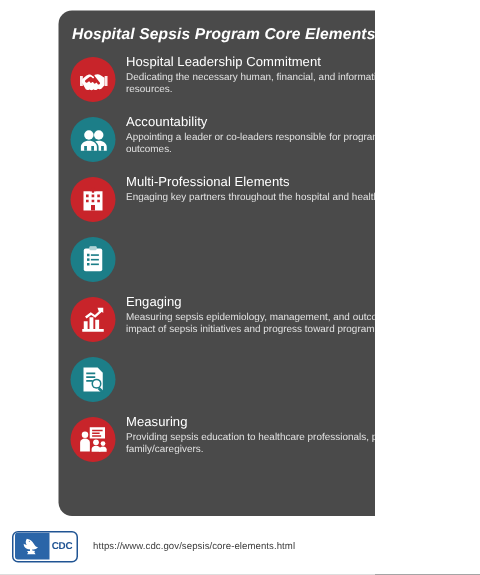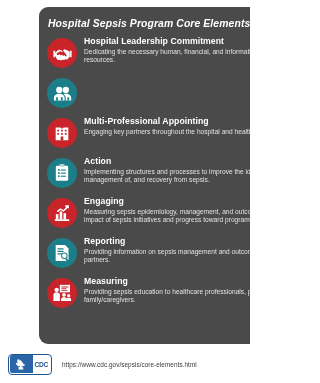--- a/index.html
+++ b/index.html
@@ -75,21 +75,21 @@
     display: block;
   }
   .element-text {
     flex: 1 1 auto;
     min-width: 0;
     padding-top: 1px;
   }
   .element-heading {
     color: #ffffff;
     font-size: 8.7px;
-    font-weight: bold;
+    font-weight: normal;
     line-height: 1.18;
     margin: 0 0 1px 0;
     letter-spacing: 0.05px;
   }
   .element-desc {
     color: #e2e2e2;
     font-size: 6.6px;
     line-height: 1.32;
     margin: 0;
     letter-spacing: 0.02px;
@@ -169,54 +169,54 @@
       <li class="element-row">
         <span class="element-icon teal">
           <svg width="21" height="21" viewBox="0 0 24 24" aria-hidden="true">
             <circle cx="8.3" cy="8" r="3.6" fill="#ffffff"></circle>
             <circle cx="15.8" cy="8" r="3.6" fill="#ffffff"></circle>
             <path fill="#ffffff" d="M8.3 12.4c-3.4 0-6.1 2-6.1 4.6v3h12.2v-3c0-2.6-2.7-4.6-6.1-4.6z"></path>
             <path fill="#ffffff" d="M15.8 12.4c-1 0-1.9.2-2.7.5 1.6 1.1 2.6 2.6 2.6 4.1v3h6.2v-3c0-2.6-2.7-4.6-6.1-4.6z"></path>
             <path fill="#1c7e88" d="M4.7 16.3h2.1v3.7H4.7zM10.1 16.3h2.1v3.7h-2.1zM17.6 16.3h2.1v3.7h-2.1z"></path>
           </svg>
         </span>
+        <div class="element-text">
+          <p class="element-heading">Accountability</p>
+          <p class="element-desc">Appointing a leader or co-leaders responsible for program goals and outcomes.</p>
+        </div>
       </li>
 
       <li class="element-row">
         <span class="element-icon">
           <svg width="20" height="20" viewBox="0 0 24 24" aria-hidden="true">
             <path fill="#ffffff" d="M4.4 5.4h15.2v15.4H4.4z"></path>
             <path fill="#c8242a" d="M11.1 2.2h1.8v1.3h1.3v1.8h-1.3v1.3h-1.8V5.3H9.8V3.5h1.3z"></path>
             <path fill="#c8242a" d="M6.4 8h2.1v2.1H6.4zM10.9 8H13v2.1h-2.1zM15.4 8h2.1v2.1h-2.1zM6.4 12.1h2.1v2.1H6.4zM10.9 12.1H13v2.1h-2.1zM15.4 12.1h2.1v2.1h-2.1zM10.4 16.3h3.2v4.5h-3.2z"></path>
           </svg>
         </span>
         <div class="element-text">
-          <p class="element-heading">Multi-Professional Appointing</p>
+          <p class="element-heading">Multi-Professional Elements</p>
           <p class="element-desc">Engaging key partners throughout the hospital and healthcare system.</p>
         </div>
       </li>
 
       <li class="element-row">
         <span class="element-icon teal">
           <svg width="20" height="20" viewBox="0 0 24 24" aria-hidden="true">
             <rect x="4.6" y="3.2" width="14.8" height="18.2" rx="1.6" fill="#ffffff"></rect>
             <rect x="9.1" y="1.3" width="5.8" height="3.3" rx="1" fill="#ffffff"></rect>
             <rect x="9.1" y="1.3" width="5.8" height="3.3" rx="1" fill="#1c7e88" opacity="0.35"></rect>
             <rect x="7.2" y="7.4" width="2" height="2" fill="#1c7e88"></rect>
             <rect x="10.3" y="7.8" width="6.4" height="1.3" fill="#1c7e88"></rect>
             <rect x="7.2" y="11.1" width="2" height="2" fill="#1c7e88"></rect>
             <rect x="10.3" y="11.5" width="6.4" height="1.3" fill="#1c7e88"></rect>
             <rect x="7.2" y="14.8" width="2" height="2" fill="#1c7e88"></rect>
             <rect x="10.3" y="15.2" width="6.4" height="1.3" fill="#1c7e88"></rect>
           </svg>
         </span>
-        <div class="element-text">
-          <p class="element-heading">Action</p>
-          <p class="element-desc">Implementing structures and processes to improve the identification of, management of, and recovery from sepsis.</p>
-        </div>
       </li>
 
       <li class="element-row">
         <span class="element-icon">
           <svg width="20" height="20" viewBox="0 0 24 24" aria-hidden="true">
             <path fill="#ffffff" d="M3.4 19.6h17.2v2.1H3.4z"></path>
             <rect x="4.6" y="13.4" width="3.1" height="6.2" fill="#ffffff"></rect>
             <rect x="9.2" y="10.2" width="3.1" height="9.4" fill="#ffffff"></rect>
             <rect x="13.8" y="12.2" width="3.1" height="7.4" fill="#ffffff"></rect>
             <path fill="#ffffff" d="M5.6 9.6l4.6-3.4 3.3 2.1 4.8-4.4 1.2 1.4-5.7 5.2-3.3-2.1-3.6 2.7z"></path>
@@ -232,24 +232,20 @@
       <li class="element-row">
         <span class="element-icon teal">
           <svg width="20" height="20" viewBox="0 0 24 24" aria-hidden="true">
             <path fill="#ffffff" d="M4.4 2.4h11.3l4.1 4.1v15.1H4.4z"></path>
             <path fill="#1c7e88" d="M6.6 6.4h7.2v1.4H6.6zM6.6 9.4h7.2v1.4H6.6zM6.6 12.4h5.2v1.4H6.6z"></path>
             <circle cx="14.8" cy="15.3" r="4" fill="#1c7e88"></circle>
             <circle cx="14.8" cy="15.3" r="2.8" fill="#ffffff"></circle>
             <path fill="#1c7e88" d="M17.3 18l3.4 3.4-1.6 1.6-3.4-3.4z"></path>
           </svg>
         </span>
-        <div class="element-text">
-          <p class="element-heading">Reporting</p>
-          <p class="element-desc">Providing information on sepsis management and outcomes to relevant partners.</p>
-        </div>
       </li>
 
       <li class="element-row">
         <span class="element-icon">
           <svg width="20" height="20" viewBox="0 0 24 24" aria-hidden="true">
             <rect x="9.4" y="2.2" width="12.2" height="9" fill="#ffffff"></rect>
             <path fill="#c8242a" d="M11.3 4.2h8.4v1.1h-8.4zM11.3 6.4h6v1.1h-6zM11.3 8.6h7.2v1.1h-7.2z"></path>
             <circle cx="5.6" cy="8.2" r="2.6" fill="#ffffff"></circle>
             <path fill="#ffffff" d="M5.6 11.2c-2.2 0-3.9 1.4-3.9 3.1v7.3h7.8v-7.3c0-1.7-1.7-3.1-3.9-3.1z"></path>
             <circle cx="14.4" cy="14.2" r="2.3" fill="#ffffff"></circle>

